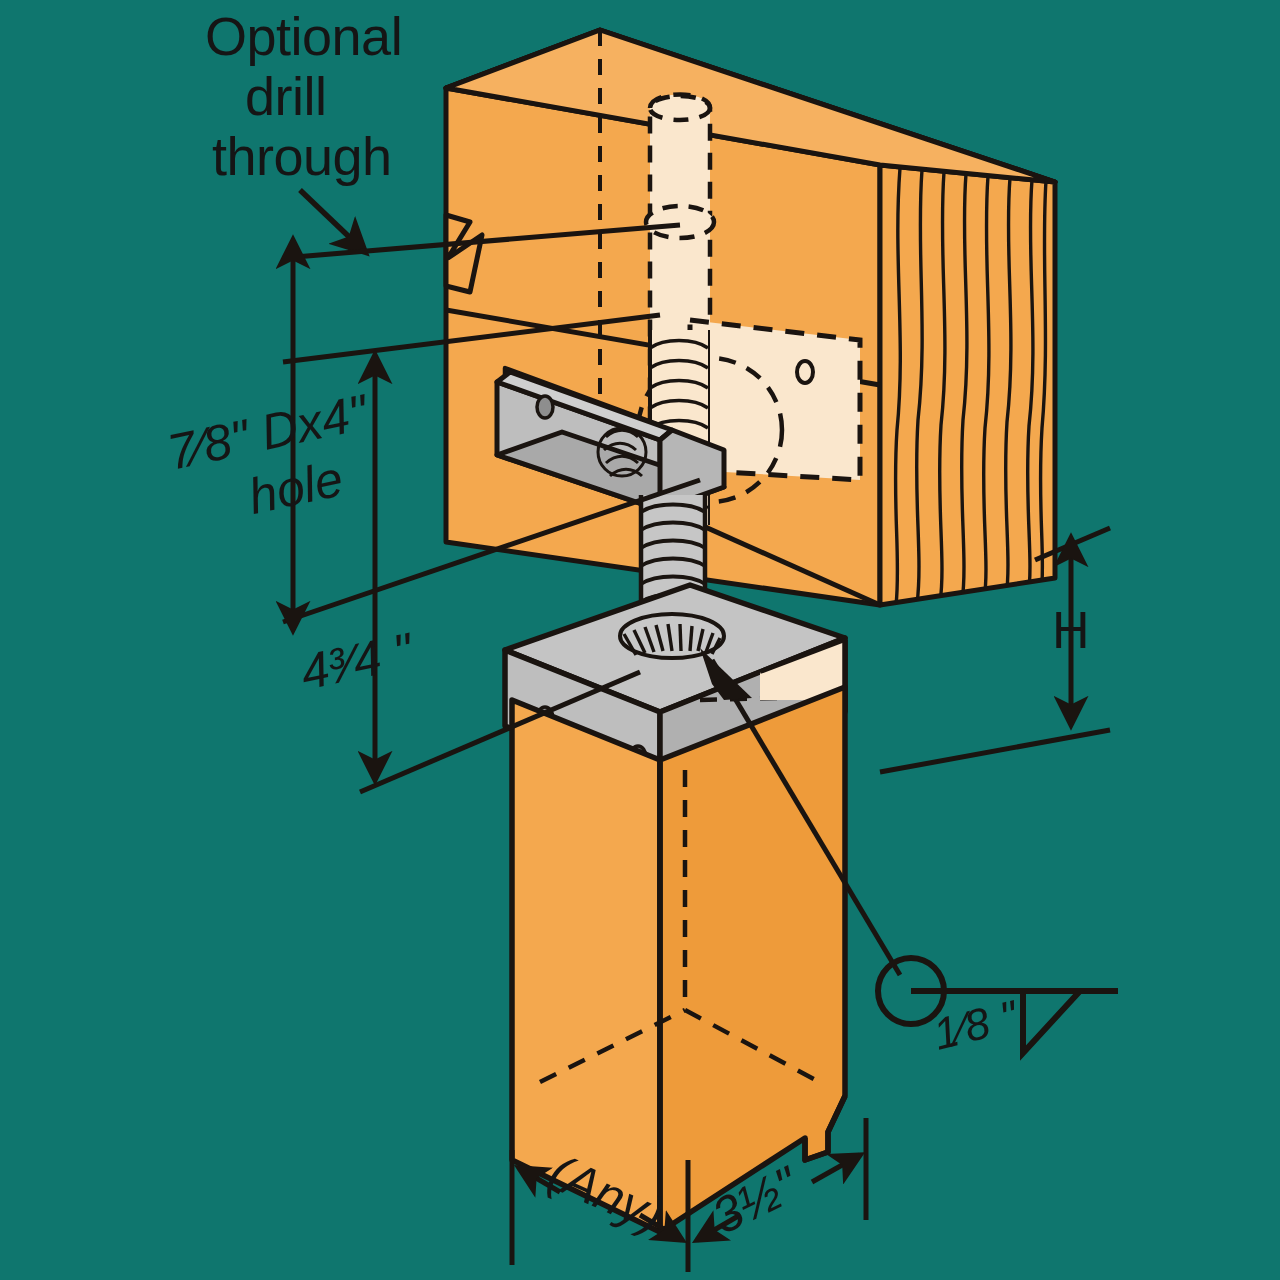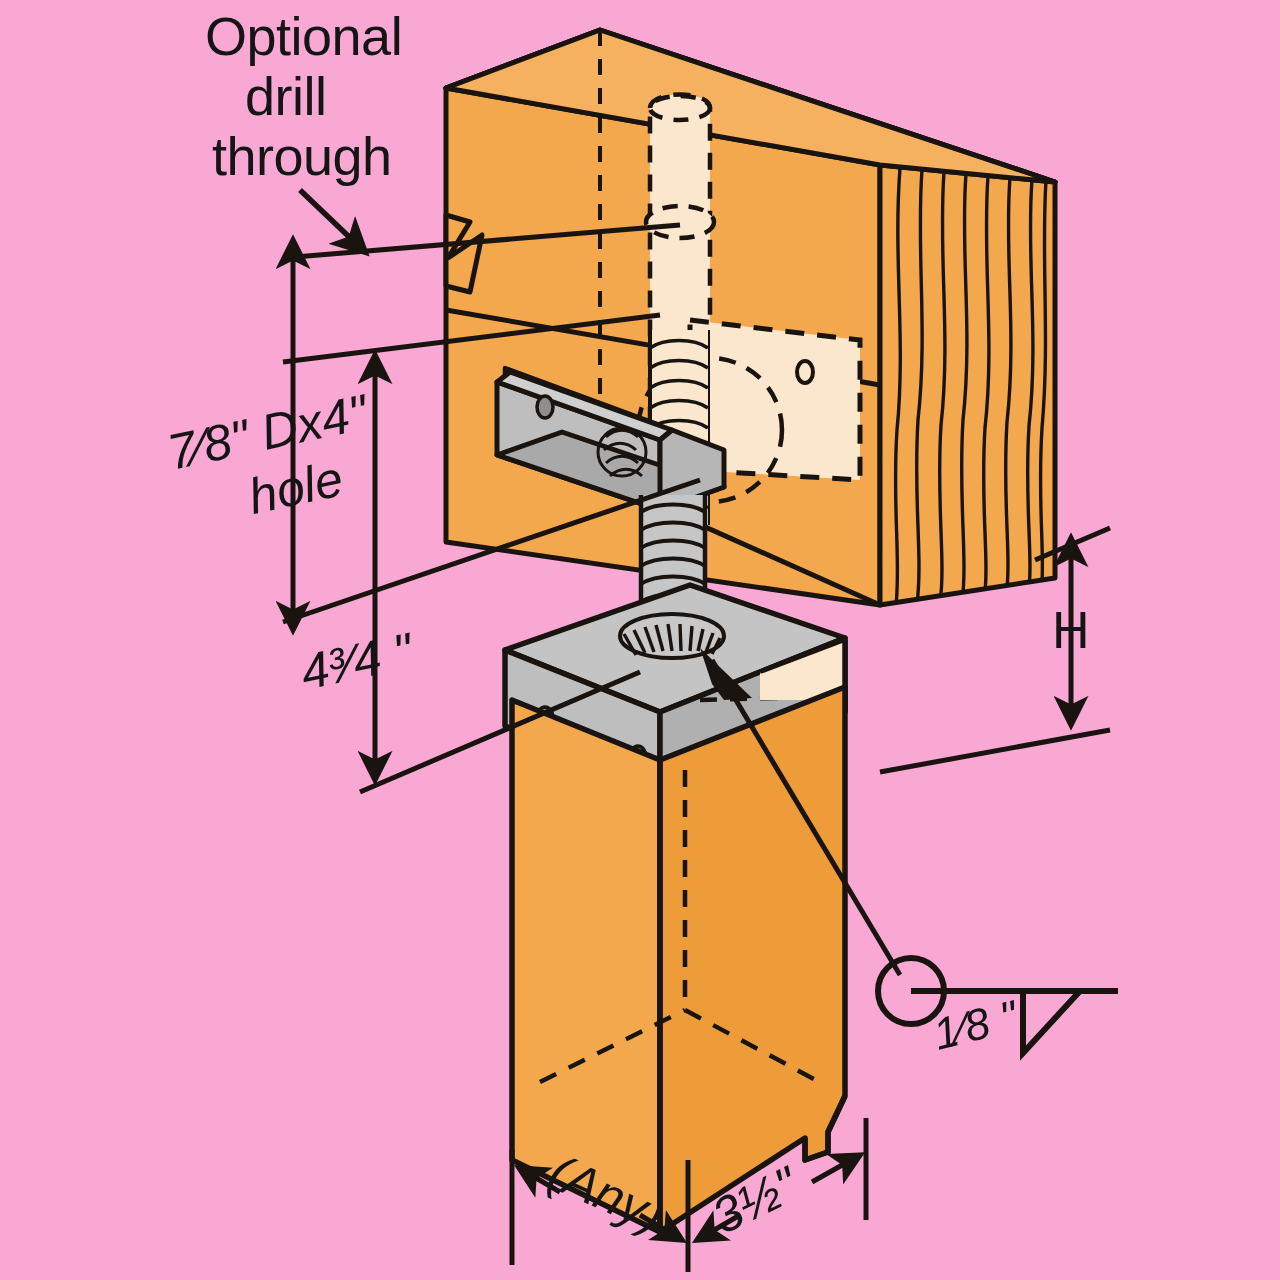--- a/index.html
+++ b/index.html
@@ -11,21 +11,21 @@
   body {
     width: 1280px;
     height: 1280px;
     overflow: hidden;
     font-family: "Liberation Sans", sans-serif;
   }
   #stage {
     position: relative;
     width: 1280px;
     height: 1280px;
-    background: #f9a8d4;
+    background: #0f766e;
   }
   #drawing {
     position: absolute;
     top: 0;
     left: 0;
     width: 1280px;
     height: 1280px;
     display: block;
   }
   .txt {

